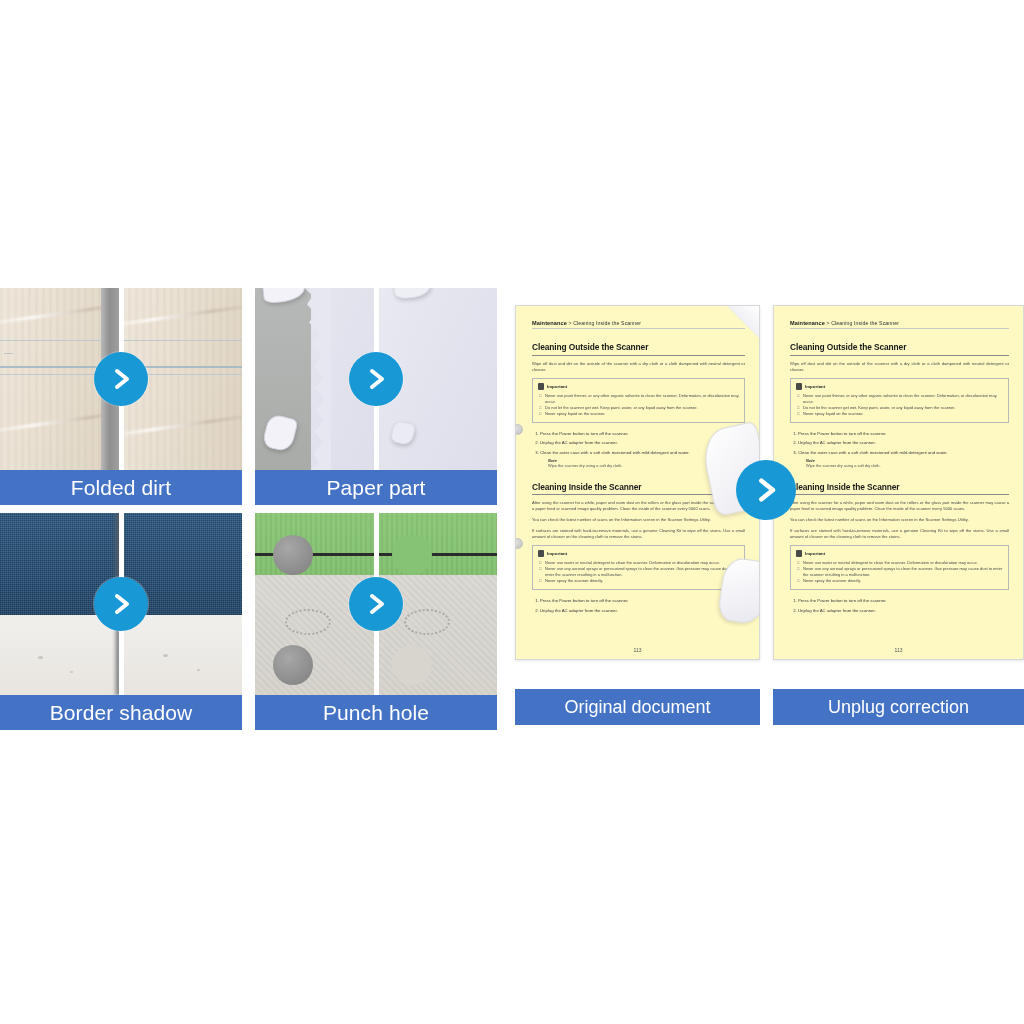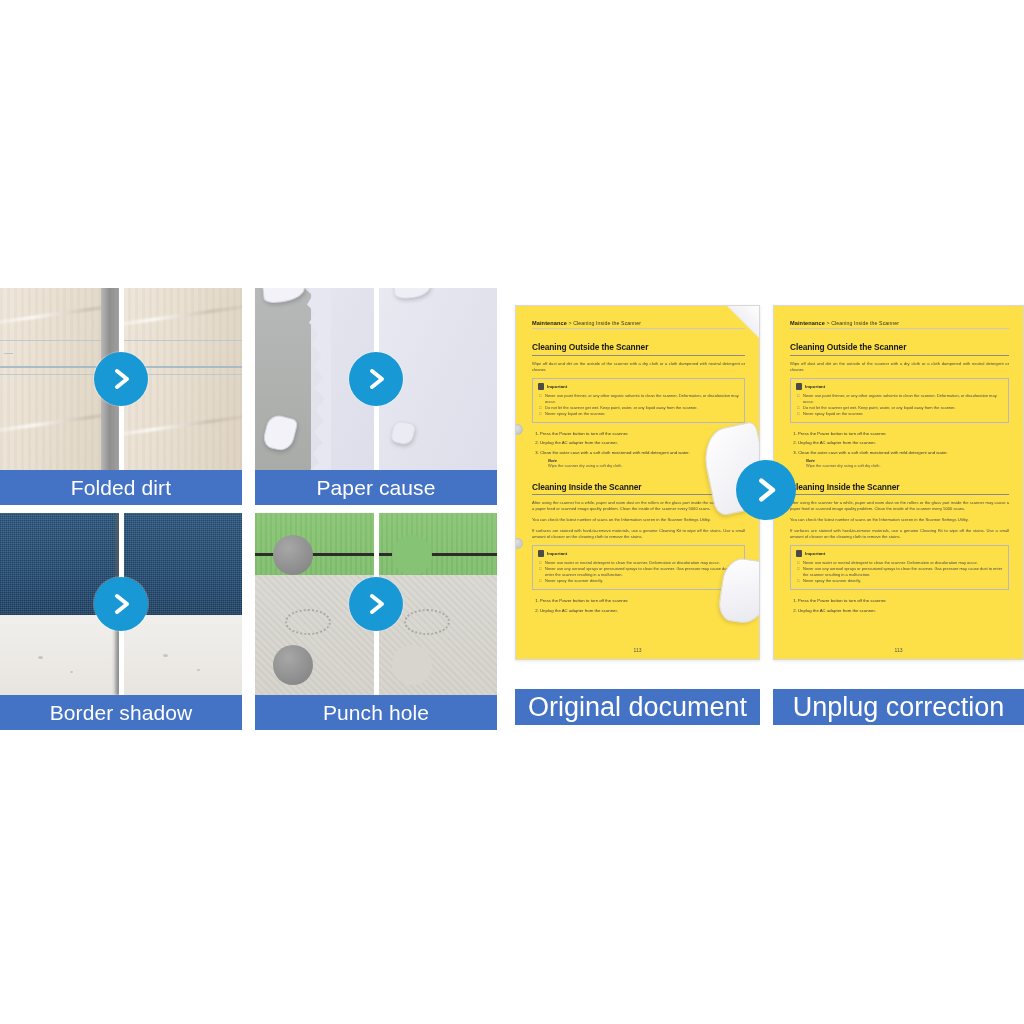--- a/index.html
+++ b/index.html
@@ -133,21 +133,21 @@
   }
 
   
   .doc-pair { position: absolute; left: 515px; top: 305px; width: 509px; height: 420px; }
   .doc-card { position: absolute; top: 0; width: 245px; height: 420px; }
   .doc-card.left { left: 0; }
   .doc-card.right { left: 258px; width: 251px; }
 
   .page {
     position: absolute; left: 0; top: 0; width: 100%; height: 355px;
-    background: #fde047; border: 1px solid #d8d8d8;
+    background: #fef9c3; border: 1px solid #d8d8d8;
     box-shadow: 0 1px 3px rgba(0,0,0,.10);
     overflow: hidden;
   }
   .page-inner { position: absolute; left: 16px; right: 14px; top: 14px; bottom: 10px; }
 
   .crumb { font-size: 5.2px; color: #333; white-space: nowrap; letter-spacing: .1px; }
   .crumb b { font-size: 5.6px; color: #1a1a1a; }
   .crumb-rule { margin-top: 2px; height: 1px; background: #c9c9c9; }
 
   .h2 { margin-top: 13px; font-size: 8.4px; font-weight: bold; color: #1a1a1a; letter-spacing: -.1px; }
@@ -166,21 +166,21 @@
   .steps { margin: 6px 0 0 8px; }
   .steps li { font-size: 4.3px; line-height: 9.5px; color: #3a3a3a; list-style: decimal; }
   .note-lbl { margin: 1px 0 0 0; font-size: 4px; font-weight: bold; color: #2a2a2a; font-style: italic; }
   .note-txt { font-size: 3.9px; line-height: 5.5px; color: #555; }
 
   .pagenum { position: absolute; left: 0; right: 0; bottom: 6px; text-align: center;
              font-size: 5px; color: #555; }
 
   .doc-caption {
     position: absolute; left: 0; bottom: 0; width: 100%; height: 36px;
-    background: #4472c4; color: #fff; font-size: 27px; line-height: 36px;
+    background: #4472c4; color: #fff; font-size: 18px; line-height: 36px;
     text-align: center; white-space: nowrap;
   }
 
   
   .corner-fold {
     position: absolute; right: -1px; top: -1px; width: 34px; height: 34px;
     background: linear-gradient(225deg, #ffffff 0%, #f2f2f6 45%, #e3e3ea 60%, #ffffff 62%);
     clip-path: polygon(100% 0, 0 0, 100% 100%);
     border-left: 1px solid #e2e2e8;
     filter: drop-shadow(-1px 1px 1px rgba(0,0,0,.10));
@@ -264,21 +264,21 @@
           <div class="flap" style="left:18px;top:-8px;width:36px;height:18px;border-radius:0 0 55% 35%;transform:rotate(-5deg);background:#eeeef5;border-color:#e0e0e9"></div>
           <div class="flap" style="left:16px;top:134px;width:22px;height:22px;border-radius:40% 25% 45% 30%;transform:rotate(12deg);background:#ebebf3;border-color:#dedee8"></div>
         </div>
         <div class="split-line"></div>
       </div>
       <div class="chev-badge">
         <svg width="26" height="26" viewBox="0 0 26 26" aria-hidden="true">
           <path d="M9 5 L19 13 L9 21" fill="none" stroke="#ffffff" stroke-width="4" stroke-linecap="round" stroke-linejoin="round"></path>
         </svg>
       </div>
-      <div class="tile-caption">Paper cause</div>
+      <div class="tile-caption">Paper part</div>
     </div>
 
     <div class="sample-tile c1 r1">
       <div class="tile-img">
         <div class="half left">
           <div class="tex-punch"></div>
           <div class="green-band"></div>
           <div class="dark-rule" style="top:40px"></div>
           <div class="hole-grey" style="left:18px;top:22px;width:40px;height:40px"></div>
           <div class="hole-grey" style="left:18px;top:132px;width:40px;height:40px"></div>

